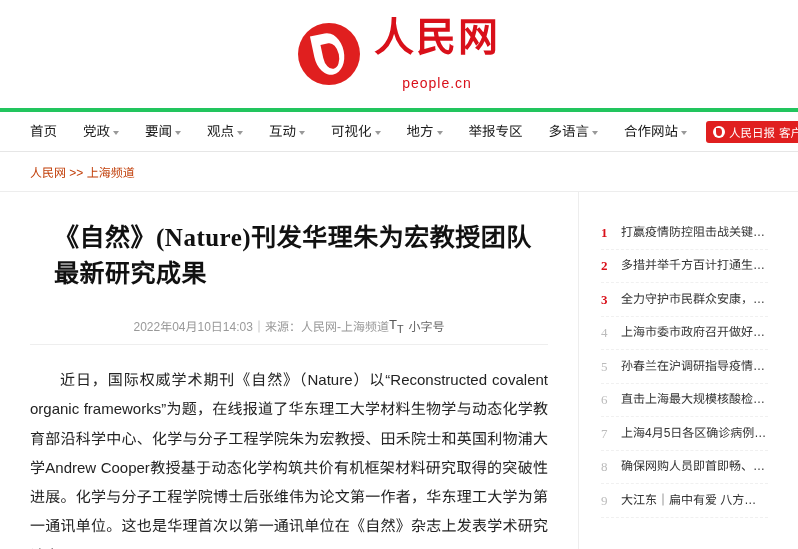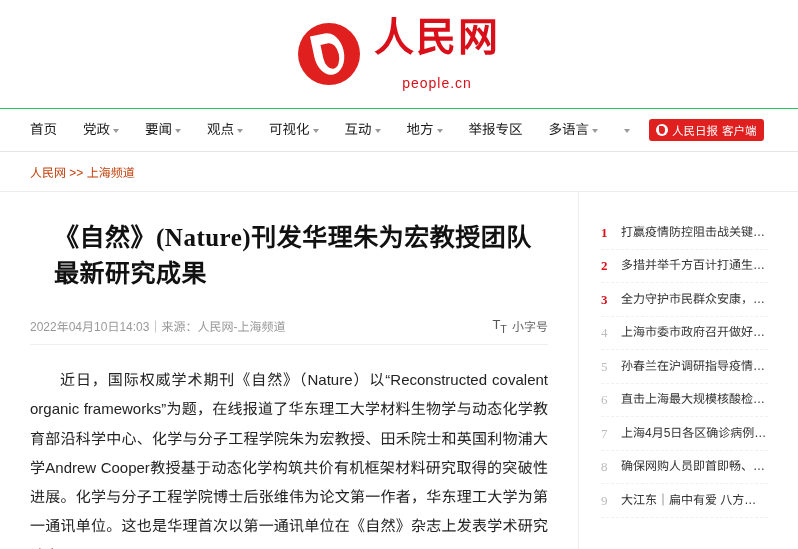--- a/index.html
+++ b/index.html
@@ -69,21 +69,21 @@
     font-size: 14px;
     color: #d9101a;
     letter-spacing: 1px;
     margin-top: 16px;
     align-self: center;
   }
 
   
   .navbar {
     height: 44px;
-    border-top: 1px solid #22c55e;
+    border-top: 4px solid #22c55e;
     border-bottom: 1px solid #e6e6e6;
     display: flex;
     align-items: center;
     padding: 0 22px;
     background: #fff;
     font-size: 13.5px;
     color: #222;
   }
   .nav-items { display: flex; align-items: center; gap: 0; flex: 1; }
   .nav-item {
@@ -159,21 +159,21 @@
     line-height: 1.45;
     font-weight: bold;
     color: #111;
     font-family: "Liberation Serif", "DejaVu Serif", serif;
     letter-spacing: 0.5px;
     margin-left: 24px;
   }
   .meta-row {
     display: flex;
     align-items: center;
-    justify-content: space-between;
+    justify-content: center;
     margin-top: 24px;
     padding-bottom: 10px;
     border-bottom: 1px solid #eee;
     font-size: 12px;
     color: #999;
   }
   .meta-left { color: #999; }
   .meta-right { display: flex; align-items: center; gap: 5px; color: #666; cursor: pointer; }
   .tt-icon {
     font-size: 13px;
@@ -256,39 +256,40 @@
     </div>
     <div class="nav-item">
       <span>要闻</span>
       <span class="caret"></span>
     </div>
     <div class="nav-item">
       <span>观点</span>
       <span class="caret"></span>
     </div>
     <div class="nav-item">
+      <span>互动</span>
+      <span class="caret"></span>
+    </div>
+    <div class="nav-item">
       <span>可视化</span>
       <span class="caret"></span>
     </div>
     <div class="nav-item">
-      <span>互动</span>
-      <span class="caret"></span>
-    </div>
-    <div class="nav-item">
       <span>地方</span>
       <span class="caret"></span>
     </div>
     <div class="nav-item">
       <span>举报专区</span>
     </div>
     <div class="nav-item">
       <span>多语言</span>
       <span class="caret"></span>
     </div>
     <div class="nav-item">
+      <span>合作网站</span>
       <span class="caret"></span>
     </div>
     <div class="nav-badge">
       <span class="badge-dot"></span>
       <span>人民日报</span>
       <span>客户端</span>
     </div>
   </div>
 
 </div>

